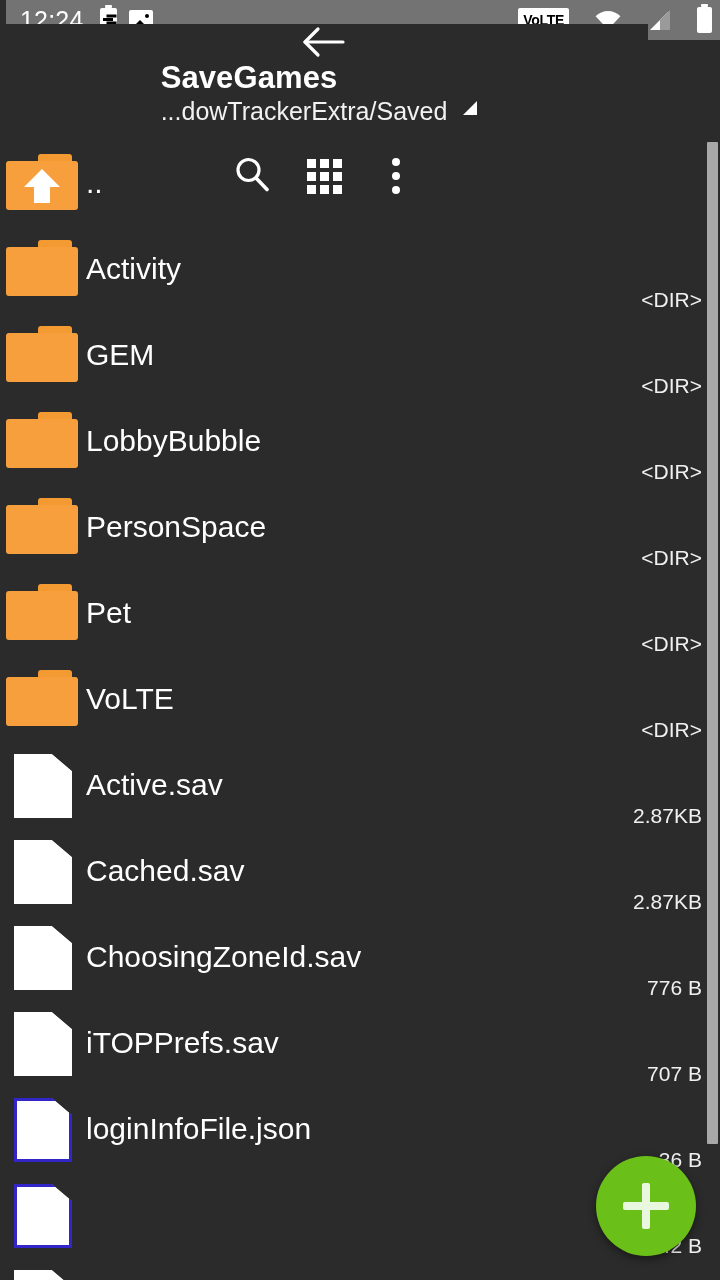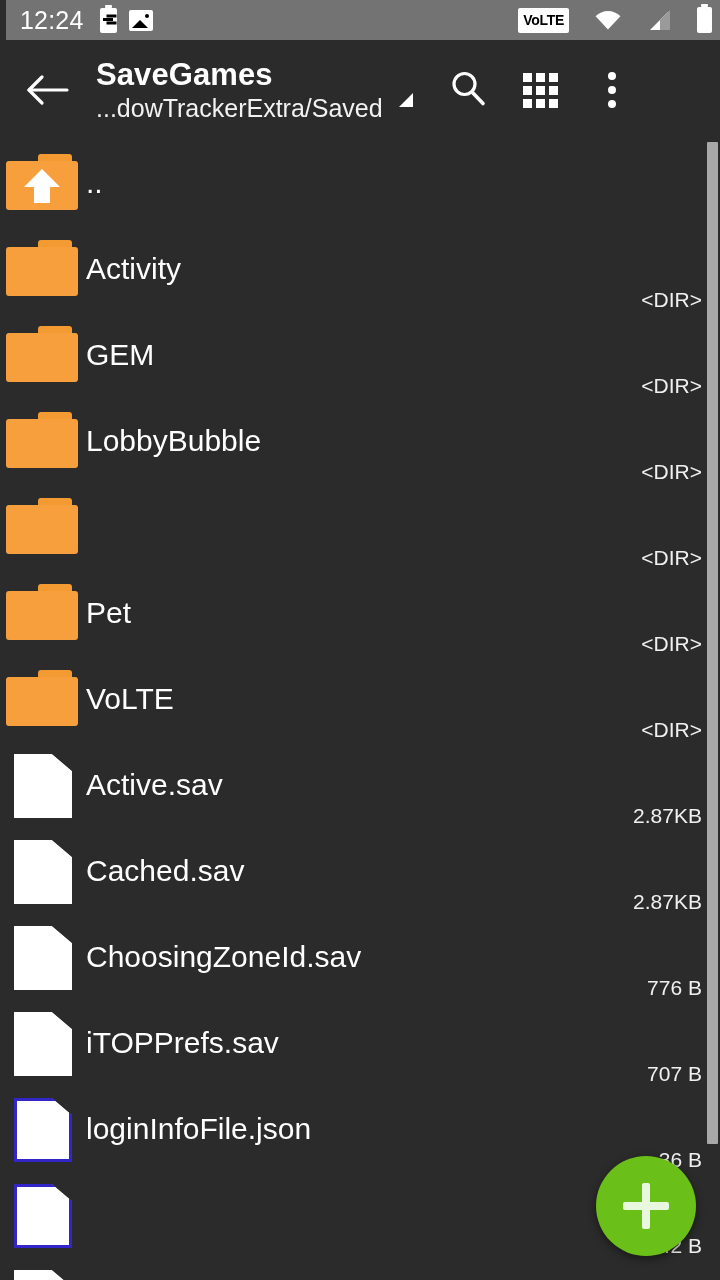--- a/index.html
+++ b/index.html
@@ -38,30 +38,30 @@
     font-size:14px; font-weight:700; line-height:1; padding:3px 3px 4px 3px; letter-spacing:-.3px;
   }
   .ic-wifi{ width:26px; height:19px; position:relative; }
   .ic-wifi svg{ display:block; }
   .ic-signal{ width:24px; height:22px; position:relative; }
   .ic-batt{ width:15px; height:26px; background:#fff; border-radius:2px; position:relative; }
   .ic-batt:before{ content:""; position:absolute; left:4px; top:-3px; width:7px; height:3px; background:#fff; border-radius:1px; }
 
   
   .toolbar{
-    position:absolute; left:0; top:40px; width:648px; height:100px;
-    background:#2b2b2b; display:flex; align-items:center;
+    position:absolute; left:0; top:24px; width:648px; height:100px;
+    background:#2b2b2b; display:flex; align-items:center;flex-direction:column;
   }
   .tb-back{
     width:96px; height:100px; display:flex; align-items:center; justify-content:center;
   }
   .tb-back svg{ display:block; }
   .tb-titles{ flex:1; display:flex; flex-direction:column; justify-content:center; padding-right:10px; }
   .tb-title{ color:#fff; font-size:31px; font-weight:700; line-height:36px; letter-spacing:.1px; }
-  .tb-sub-wrap{ display:flex; align-items:flex-start; gap:16px; }
+  .tb-sub-wrap{ display:flex; align-items:center; gap:16px; }
   .tb-sub{ color:#f2f2f2; font-size:25px; line-height:30px; font-weight:400; }
   .tb-sub-caret{
     width:0; height:0; border-left:14px solid transparent; border-bottom:14px solid #fff;
     margin-bottom:6px;
   }
   .tb-actions{ display:flex; align-items:center; }
   .tb-act{ width:72px; height:100px; display:flex; align-items:center; justify-content:center; }
 
   .grid-icon{ display:grid; grid-template-columns:repeat(3,9px); grid-template-rows:repeat(3,9px); gap:4px; }
   .grid-icon i{ background:#fff; display:block; }
@@ -264,20 +264,21 @@
         <div class="rname">LobbyBubble</div>
         <div class="rmeta">&lt;DIR&gt;</div>
       </div>
       <div class="row">
         <div class="icon-wrap">
           <div class="folder">
             <span class="tab"></span>
             <span class="body"></span>
           </div>
         </div>
+        <div class="rname">PersonSpace</div>
         <div class="rmeta">&lt;DIR&gt;</div>
       </div>
       <div class="row">
         <div class="icon-wrap">
           <div class="folder">
             <span class="tab"></span>
             <span class="body"></span>
           </div>
         </div>
         <div class="rname">Pet</div>

